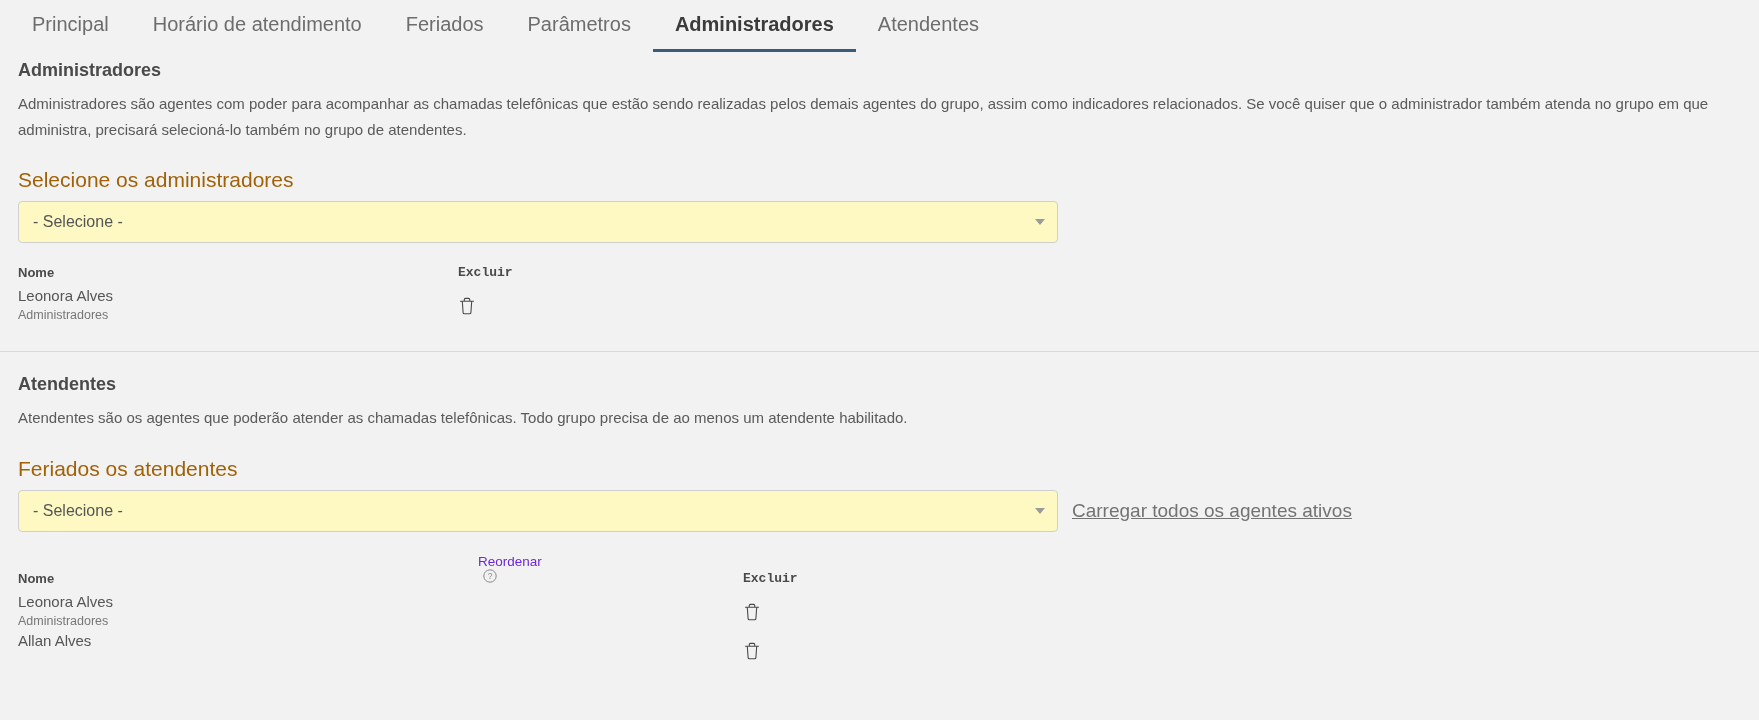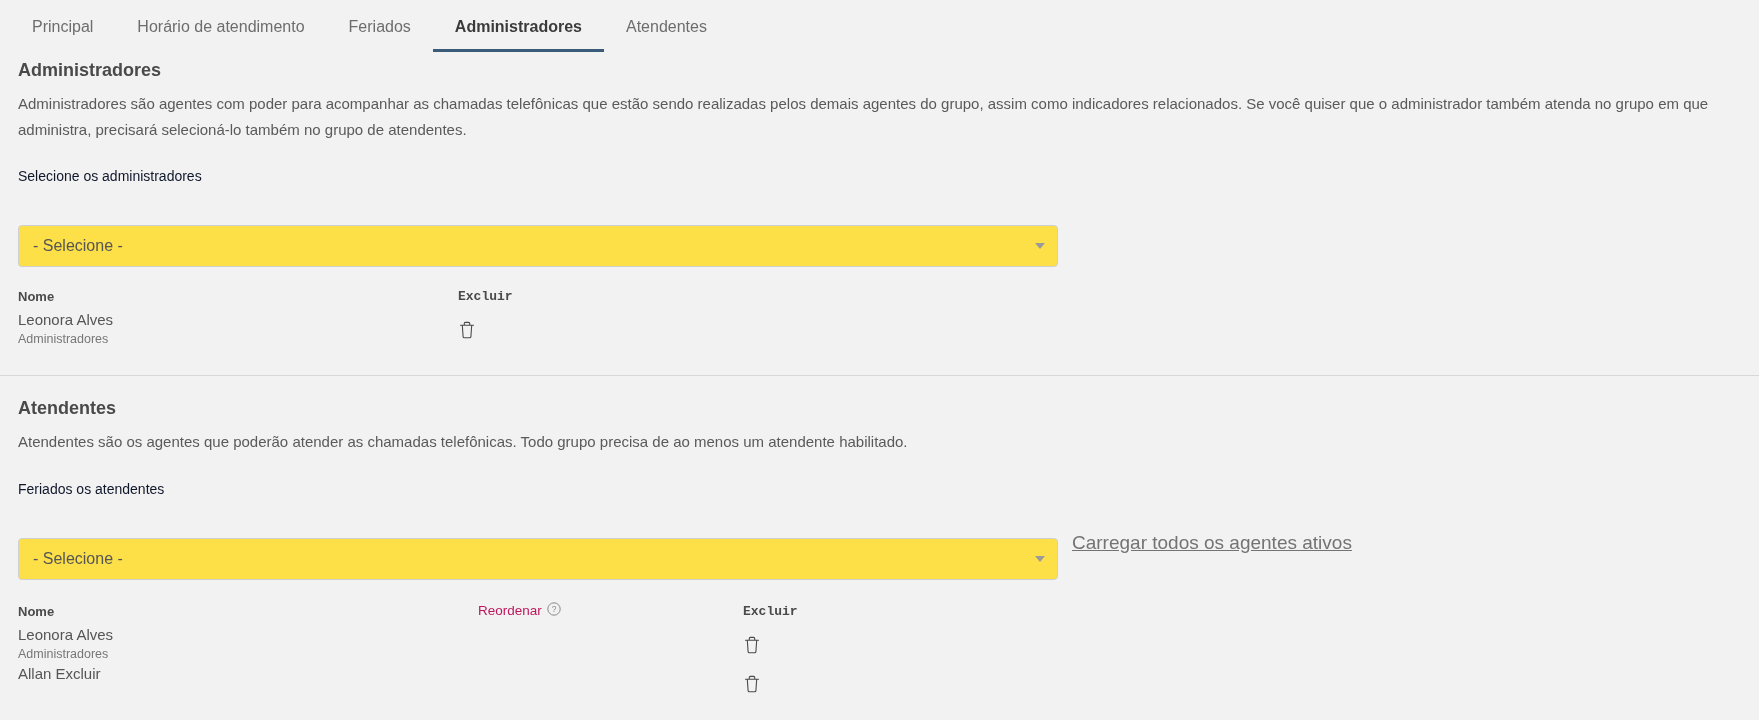--- a/index.html
+++ b/index.html
@@ -20,21 +20,21 @@
   
   .tabbar {
     display: flex;
     align-items: flex-end;
     padding: 0 0 0 10px;
     height: 52px;
     background: #f2f2f2;
   }
   .tab {
     padding: 12px 22px 13px 22px;
-    font-size: 16px;
+    font-size: 20px;
     color: #6d6d6d;
     white-space: nowrap;
     cursor: pointer;
     border-bottom: 3px solid transparent;
     background: transparent;
   }
   .tab.active {
     color: #3b3b3b;
     font-weight: bold;
     border-bottom: 3px solid #3b5c78;
@@ -51,45 +51,44 @@
     margin: 8px 0 10px 0;
   }
   p.section-desc {
     font-size: 15px;
     line-height: 1.7;
     color: #5a5a5a;
     margin: 0 0 26px 0;
     max-width: 1740px;
   }
   .field-label {
-    font-size: 14px;
-    color: #0f172a;
+    font-size: 21px;
+    color: #a16207;
     margin-bottom: 9px;
   }
 
   
   .select-row {
     display: flex;
     align-items: center;
     gap: 14px;
   }
   .select {
     position: relative;
     width: 1040px;
     height: 42px;
-    background: #fde047;
+    background: #fef9c3;
     border: 1px solid #cfcfcf;
     border-radius: 4px;
     display: flex;
     align-items: center;
     padding: 0 14px;
     font-size: 16px;
     color: #555;
     cursor: pointer;
-    margin-top: 32px;
   }
   .select .caret {
     position: absolute;
     right: 12px;
     top: 50%;
     transform: translateY(-50%);
     width: 0;
     height: 0;
     border-left: 5px solid transparent;
     border-right: 5px solid transparent;
@@ -144,40 +143,41 @@
   .col-excl   { width: 120px; font-family: Liberation Mono, monospace; }
   .col-name-adm { width: 440px; }
 
   .help-icon {
     display: inline-block;
     vertical-align: middle;
     margin-left: 5px;
   }
   .reorder-head {
     display: inline-flex;
-    align-items: center;
     font-weight: normal;
-    color: #be185d;
+    color: #6d28d9;
     font-size: 13.5px;
+    flex-direction: column;
   }
 
   hr.divider {
     border: 0;
     border-top: 1px solid #d8d8d8;
     margin: 26px 0 22px 0;
   }
   .excl-cell { padding-left: 2px; }
 </style>
 </head>
 <body>
 
 <div class="tabbar">
   <div class="tab">Principal</div>
   <div class="tab">Horário de atendimento</div>
   <div class="tab">Feriados</div>
+  <div class="tab">Parâmetros</div>
   <div class="tab active">Administradores</div>
   <div class="tab">Atendentes</div>
 </div>
 
 <div class="section">
   <h2 class="section-title">Administradores</h2>
   <p class="section-desc">Administradores são agentes com poder para acompanhar as chamadas telefônicas que estão sendo realizadas pelos demais agentes do grupo, assim como indicadores relacionados. Se você quiser que o administrador também atenda no grupo em que administra, precisará selecioná-lo também no grupo de atendentes.</p>
 
   <div class="field-label">Selecione os administradores</div>
   <div class="select-row">
@@ -259,21 +259,21 @@
           <span class="trash">
             <svg width="18" height="20" viewBox="0 0 18 20" fill="none" xmlns="http://www.w3.org/2000/svg">
               <path d="M2.5 5.2 H15.5 M6.3 5.2 V3.4 A1 1 0 0 1 7.3 2.4 H10.7 A1 1 0 0 1 11.7 3.4 V5.2 M4.3 5.2 L5.1 16.6 A1.2 1.2 0 0 0 6.3 17.7 H11.7 A1.2 1.2 0 0 0 12.9 16.6 L13.7 5.2" stroke="#4a4a4a" stroke-width="1.1" stroke-linecap="round" stroke-linejoin="round"></path>
             </svg>
           </span>
         </td>
         <td></td>
       </tr>
       <tr>
         <td class="name-cell">
-          <div class="person-name">Allan Excluir</div>
+          <div class="person-name">Allan Alves</div>
           <div class="person-role"></div>
         </td>
         <td></td>
         <td class="excl-cell">
           <span class="trash">
             <svg width="18" height="20" viewBox="0 0 18 20" fill="none" xmlns="http://www.w3.org/2000/svg">
               <path d="M2.5 5.2 H15.5 M6.3 5.2 V3.4 A1 1 0 0 1 7.3 2.4 H10.7 A1 1 0 0 1 11.7 3.4 V5.2 M4.3 5.2 L5.1 16.6 A1.2 1.2 0 0 0 6.3 17.7 H11.7 A1.2 1.2 0 0 0 12.9 16.6 L13.7 5.2" stroke="#4a4a4a" stroke-width="1.1" stroke-linecap="round" stroke-linejoin="round"></path>
             </svg>
           </span>
         </td>

